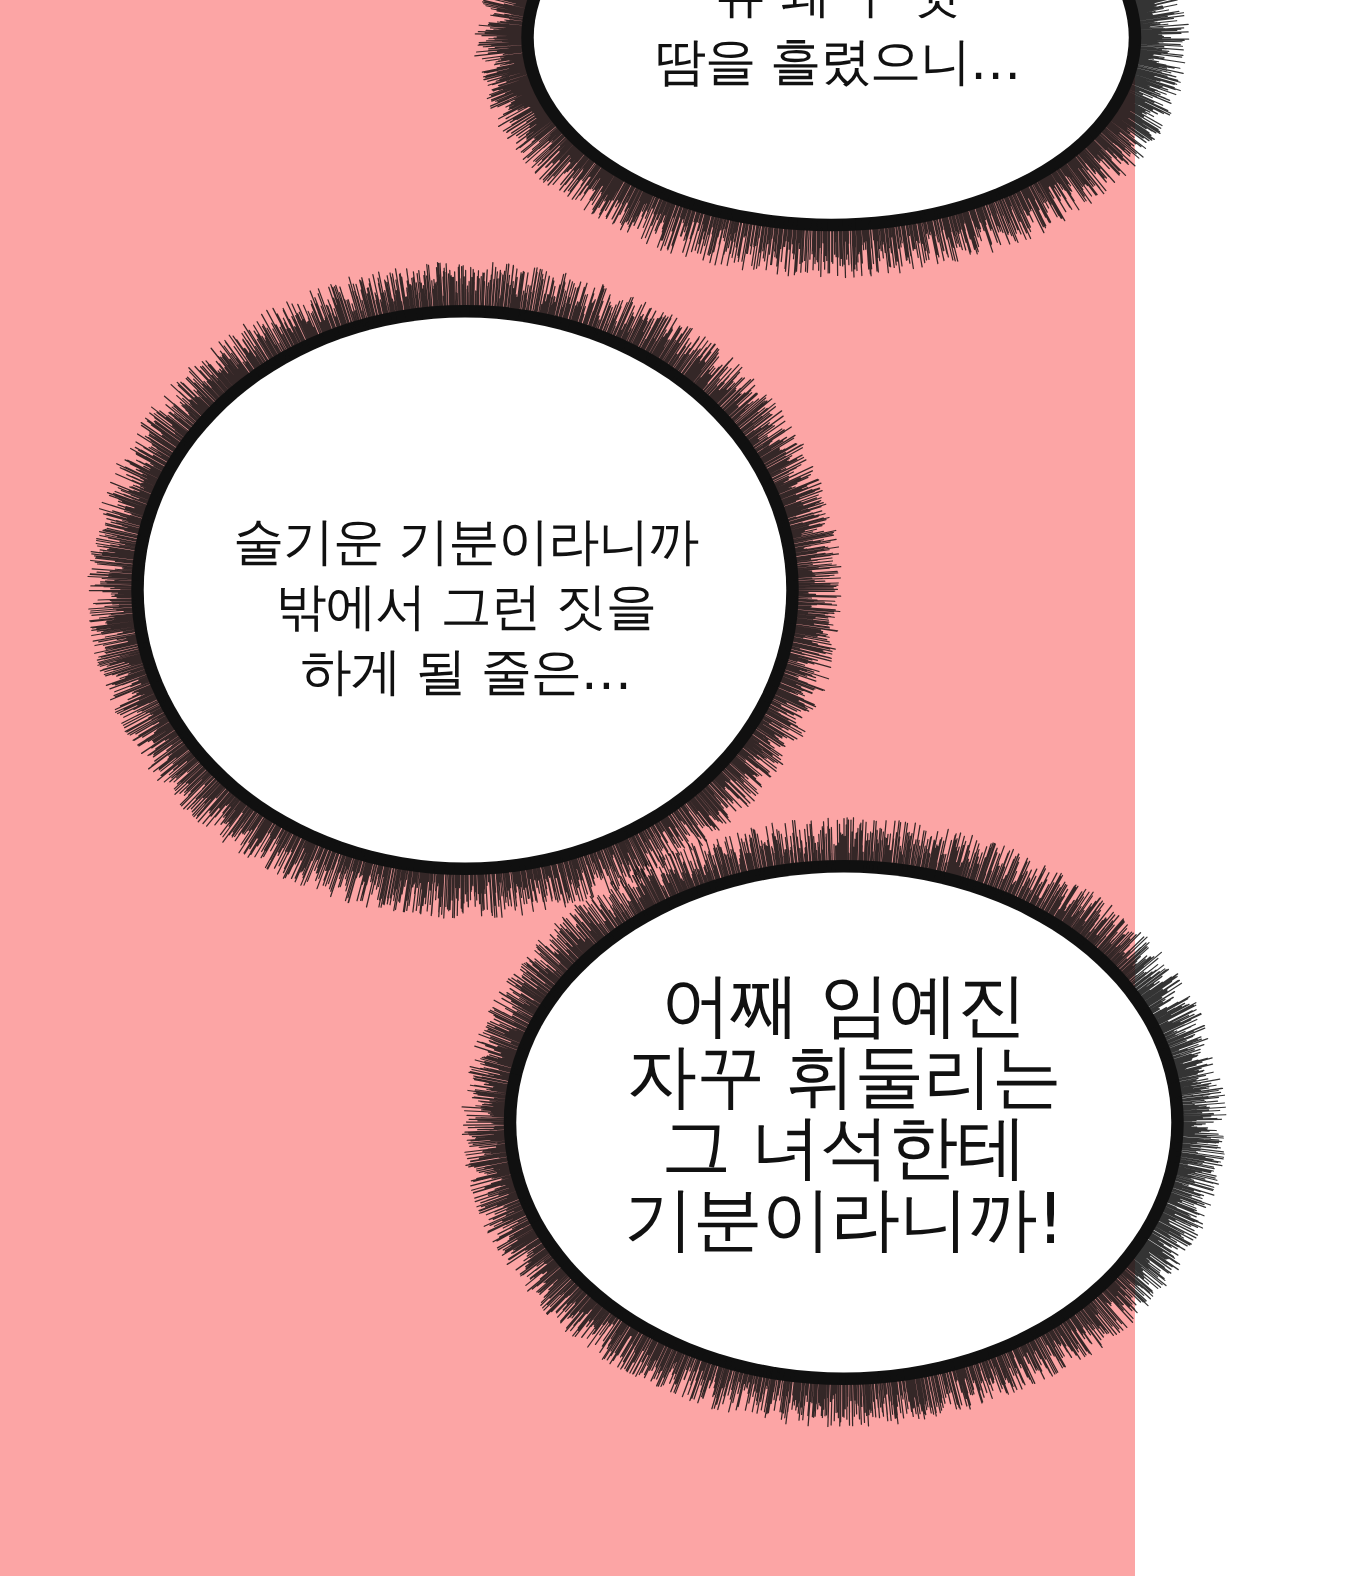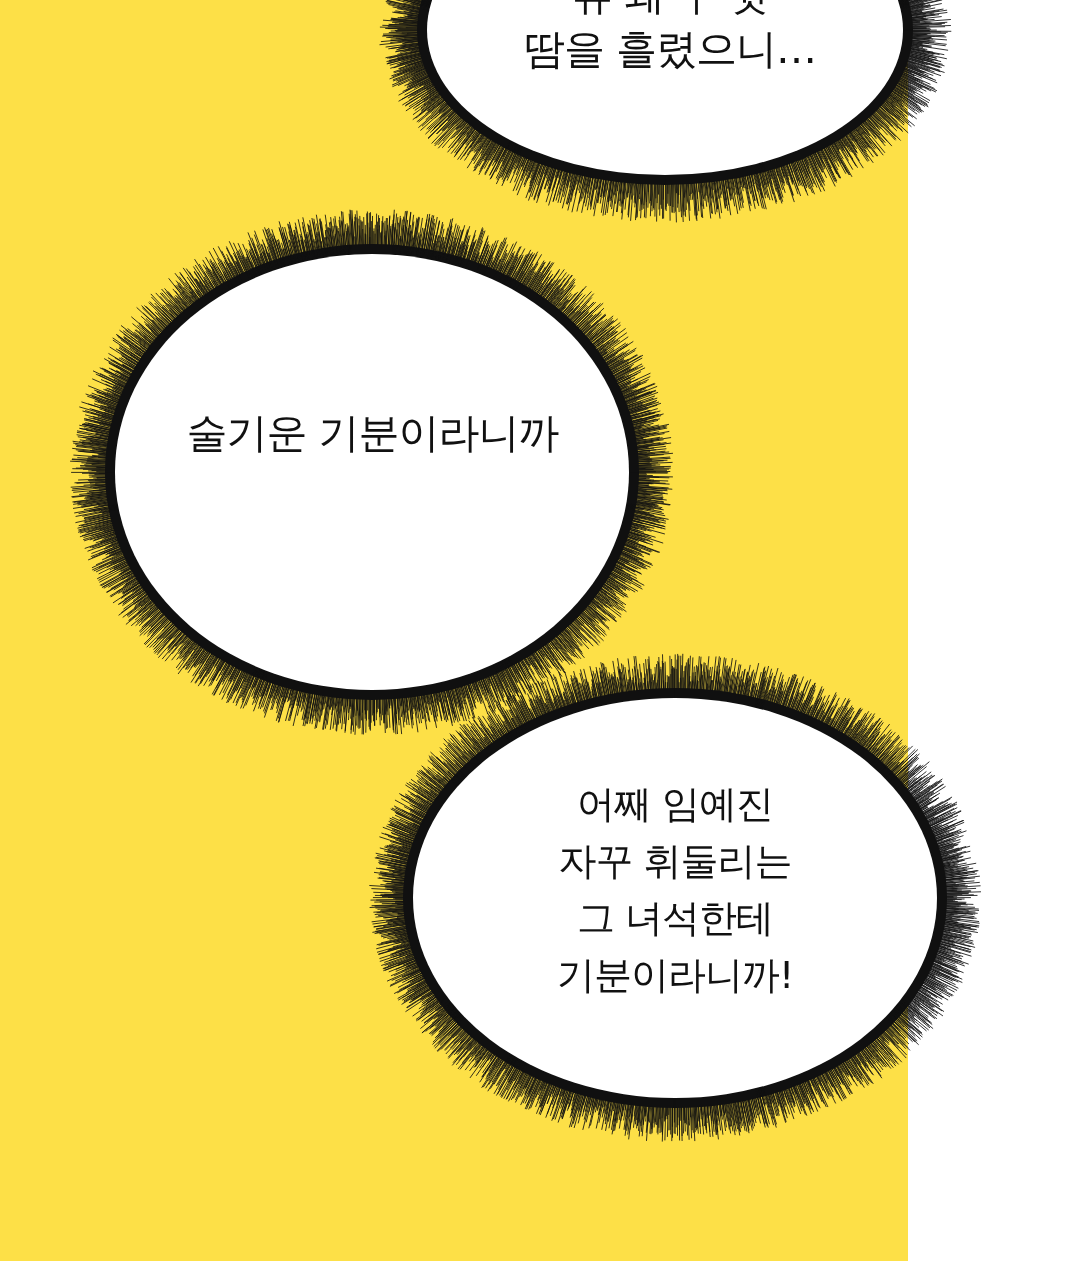--- a/index.html
+++ b/index.html
@@ -12,21 +12,21 @@
       height: 1261px;
       position: relative;
       overflow: hidden;
       font-family: "DejaVu Sans", "Liberation Sans", sans-serif;
     }
     #panel {
       position: absolute;
       left: 0; top: 0;
       width: 908px;
       height: 1261px;
-      background: #fde047;
+      background: #fca5a5;
     }
     #bubble-layer {
       position: absolute;
       left: 0; top: 0;
       width: 1080px;
       height: 1261px;
     }
     .bubble-text {
       position: absolute;
       text-align: center;
@@ -49,21 +49,21 @@
       left: 115px;
       width: 515px;
       top: 407px;
       font-size: 41px;
       line-height: 52px;
     }
     #text-bot {
       left: 415px;
       width: 520px;
       top: 776px;
-      font-size: 38px;
+      font-size: 56px;
       line-height: 57px;
     }
   </style>
 </head>
 <body>
 
 <div id="panel">
   <svg id="bubble-layer" xmlns="http://www.w3.org/2000/svg" width="1080" height="1261" viewBox="0 0 1080 1261">
     <g id="g-top">
         <ellipse cx="665" cy="30" rx="248" ry="155" fill="#111111"></ellipse>
@@ -82,20 +82,22 @@
       </g>
   </svg>
 
   <div id="text-top" class="bubble-text">
     <span class="line">뷰 돼 꾸 꿧</span>
     <span class="line">땀을 흘렸으니…</span>
   </div>
 
   <div id="text-mid" class="bubble-text">
     <span class="line">술기운 기분이라니까</span>
+    <span class="line">밖에서 그런 짓을</span>
+    <span class="line">하게 될 줄은…</span>
   </div>
 
   <div id="text-bot" class="bubble-text">
     <span class="line">어째 임예진</span>
     <span class="line">자꾸 휘둘리는</span>
     <span class="line">그 녀석한테</span>
     <span class="line">기분이라니까!</span>
   </div>
 </div>
 

